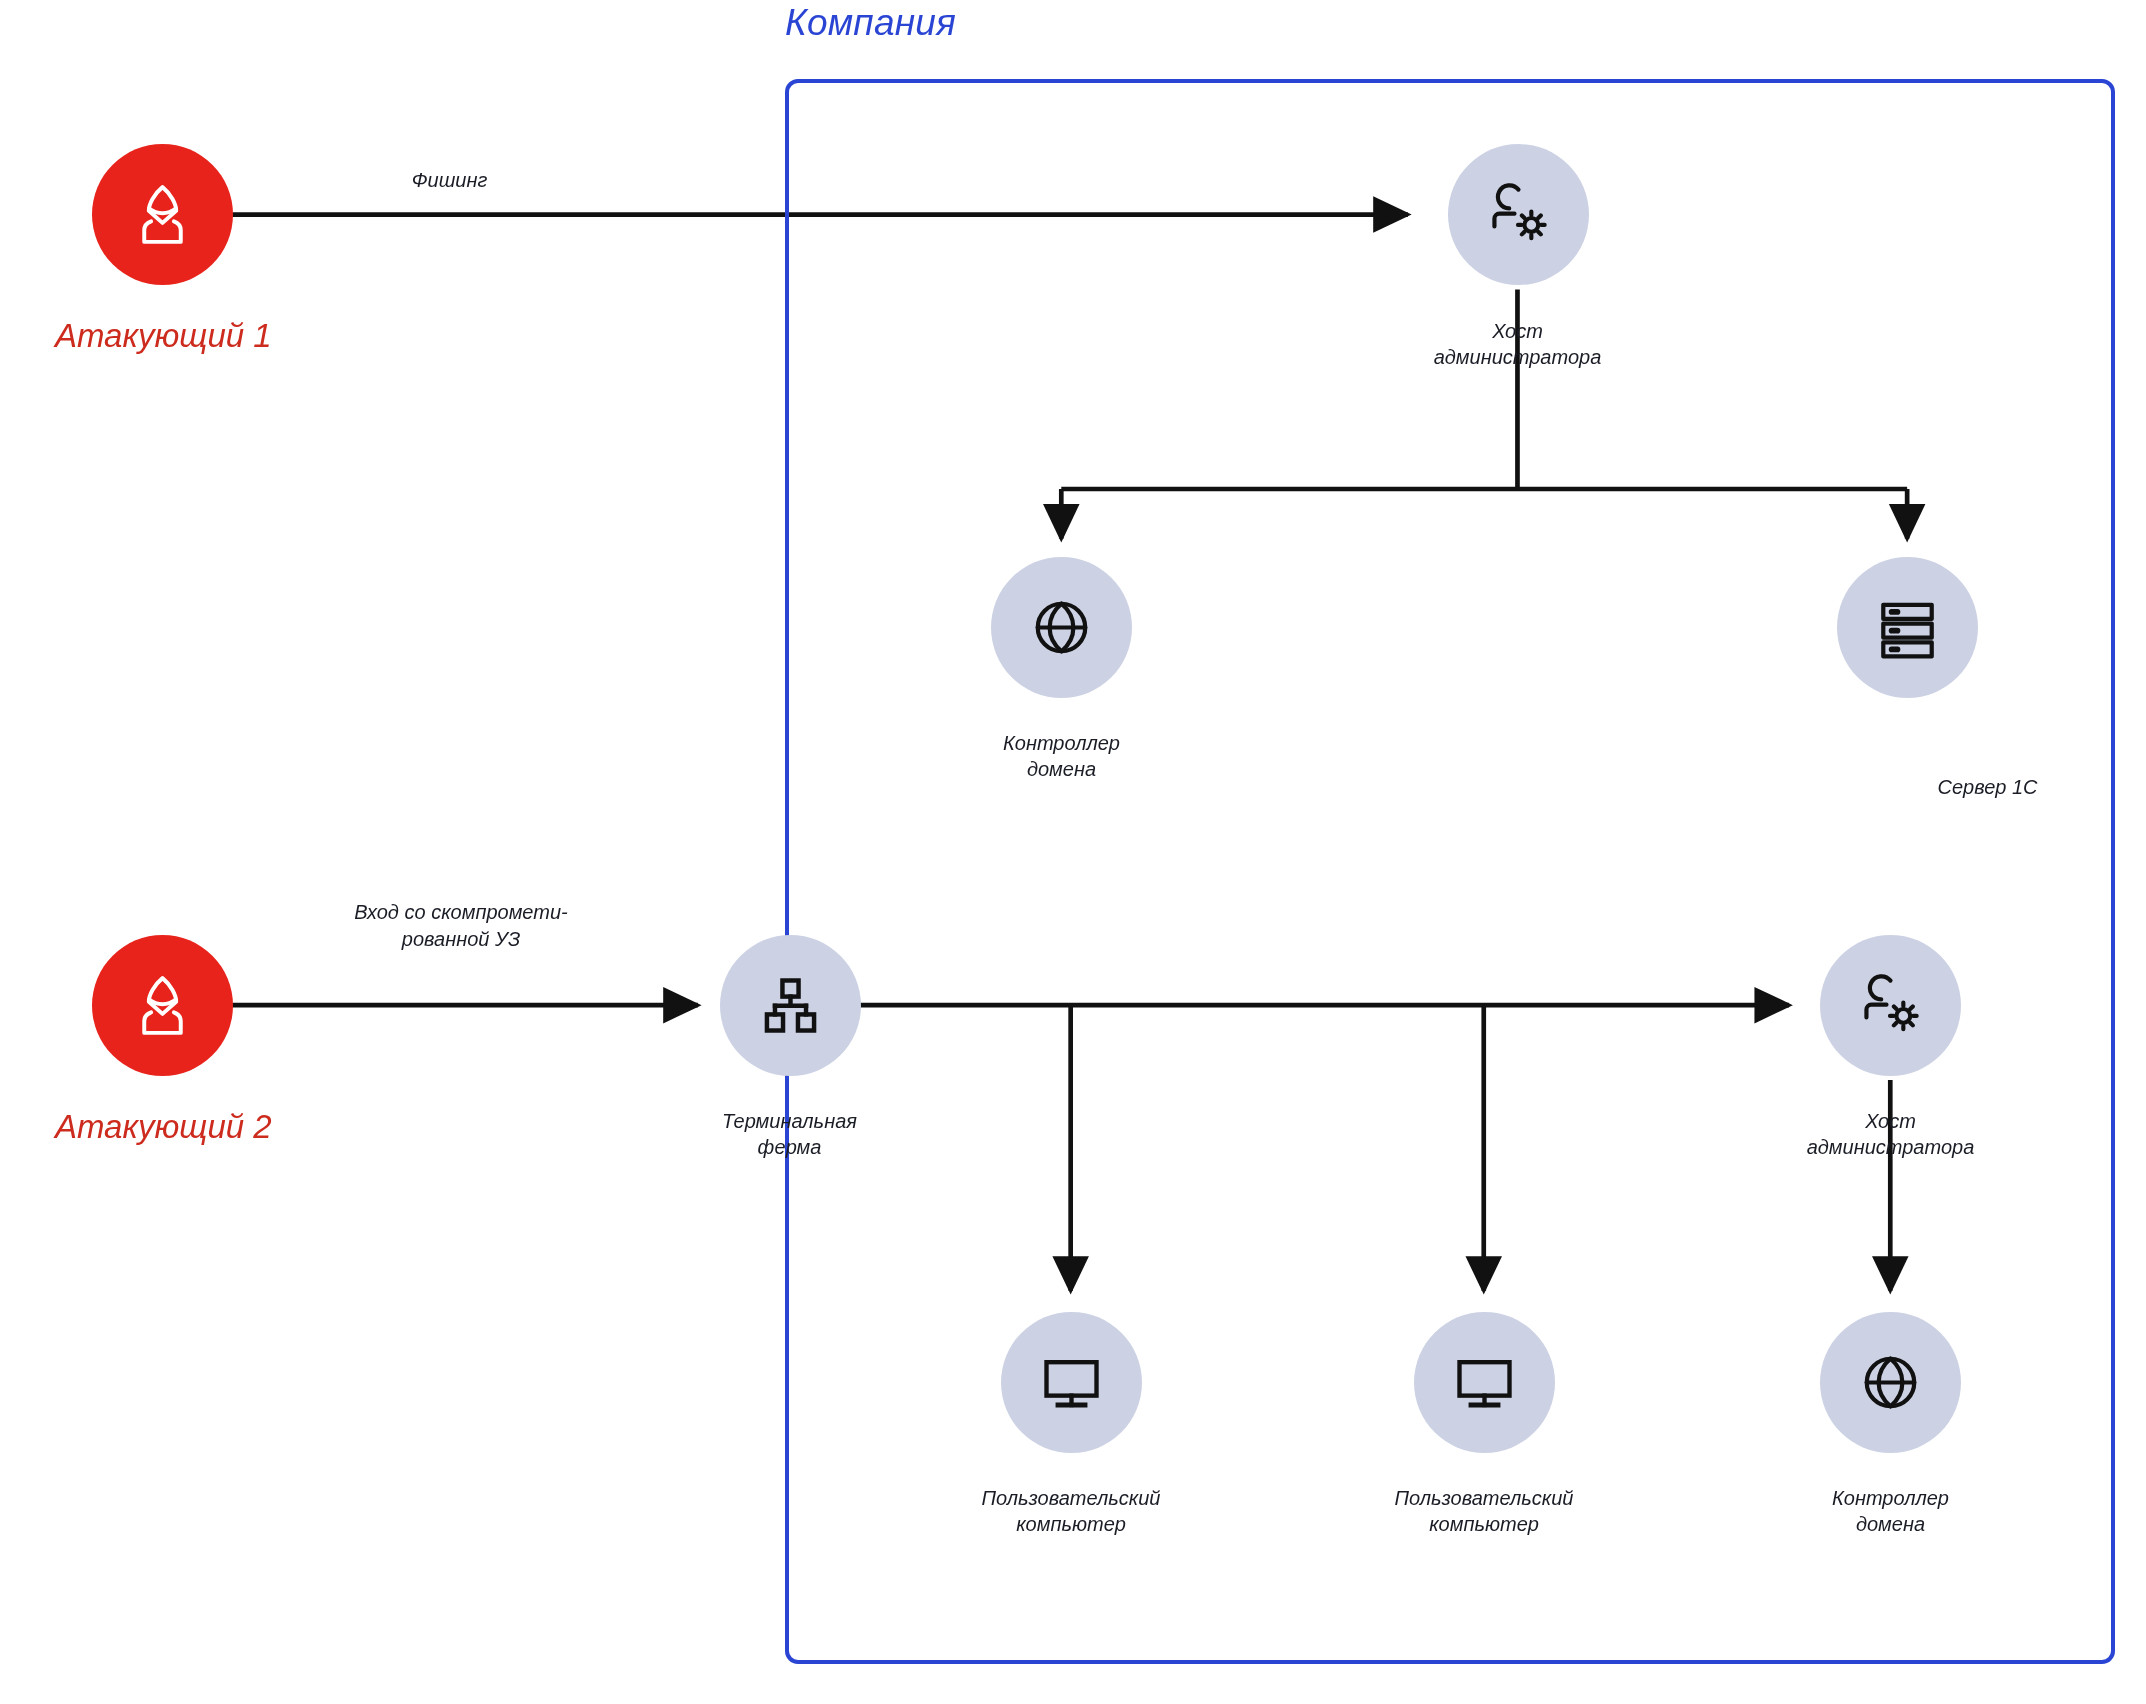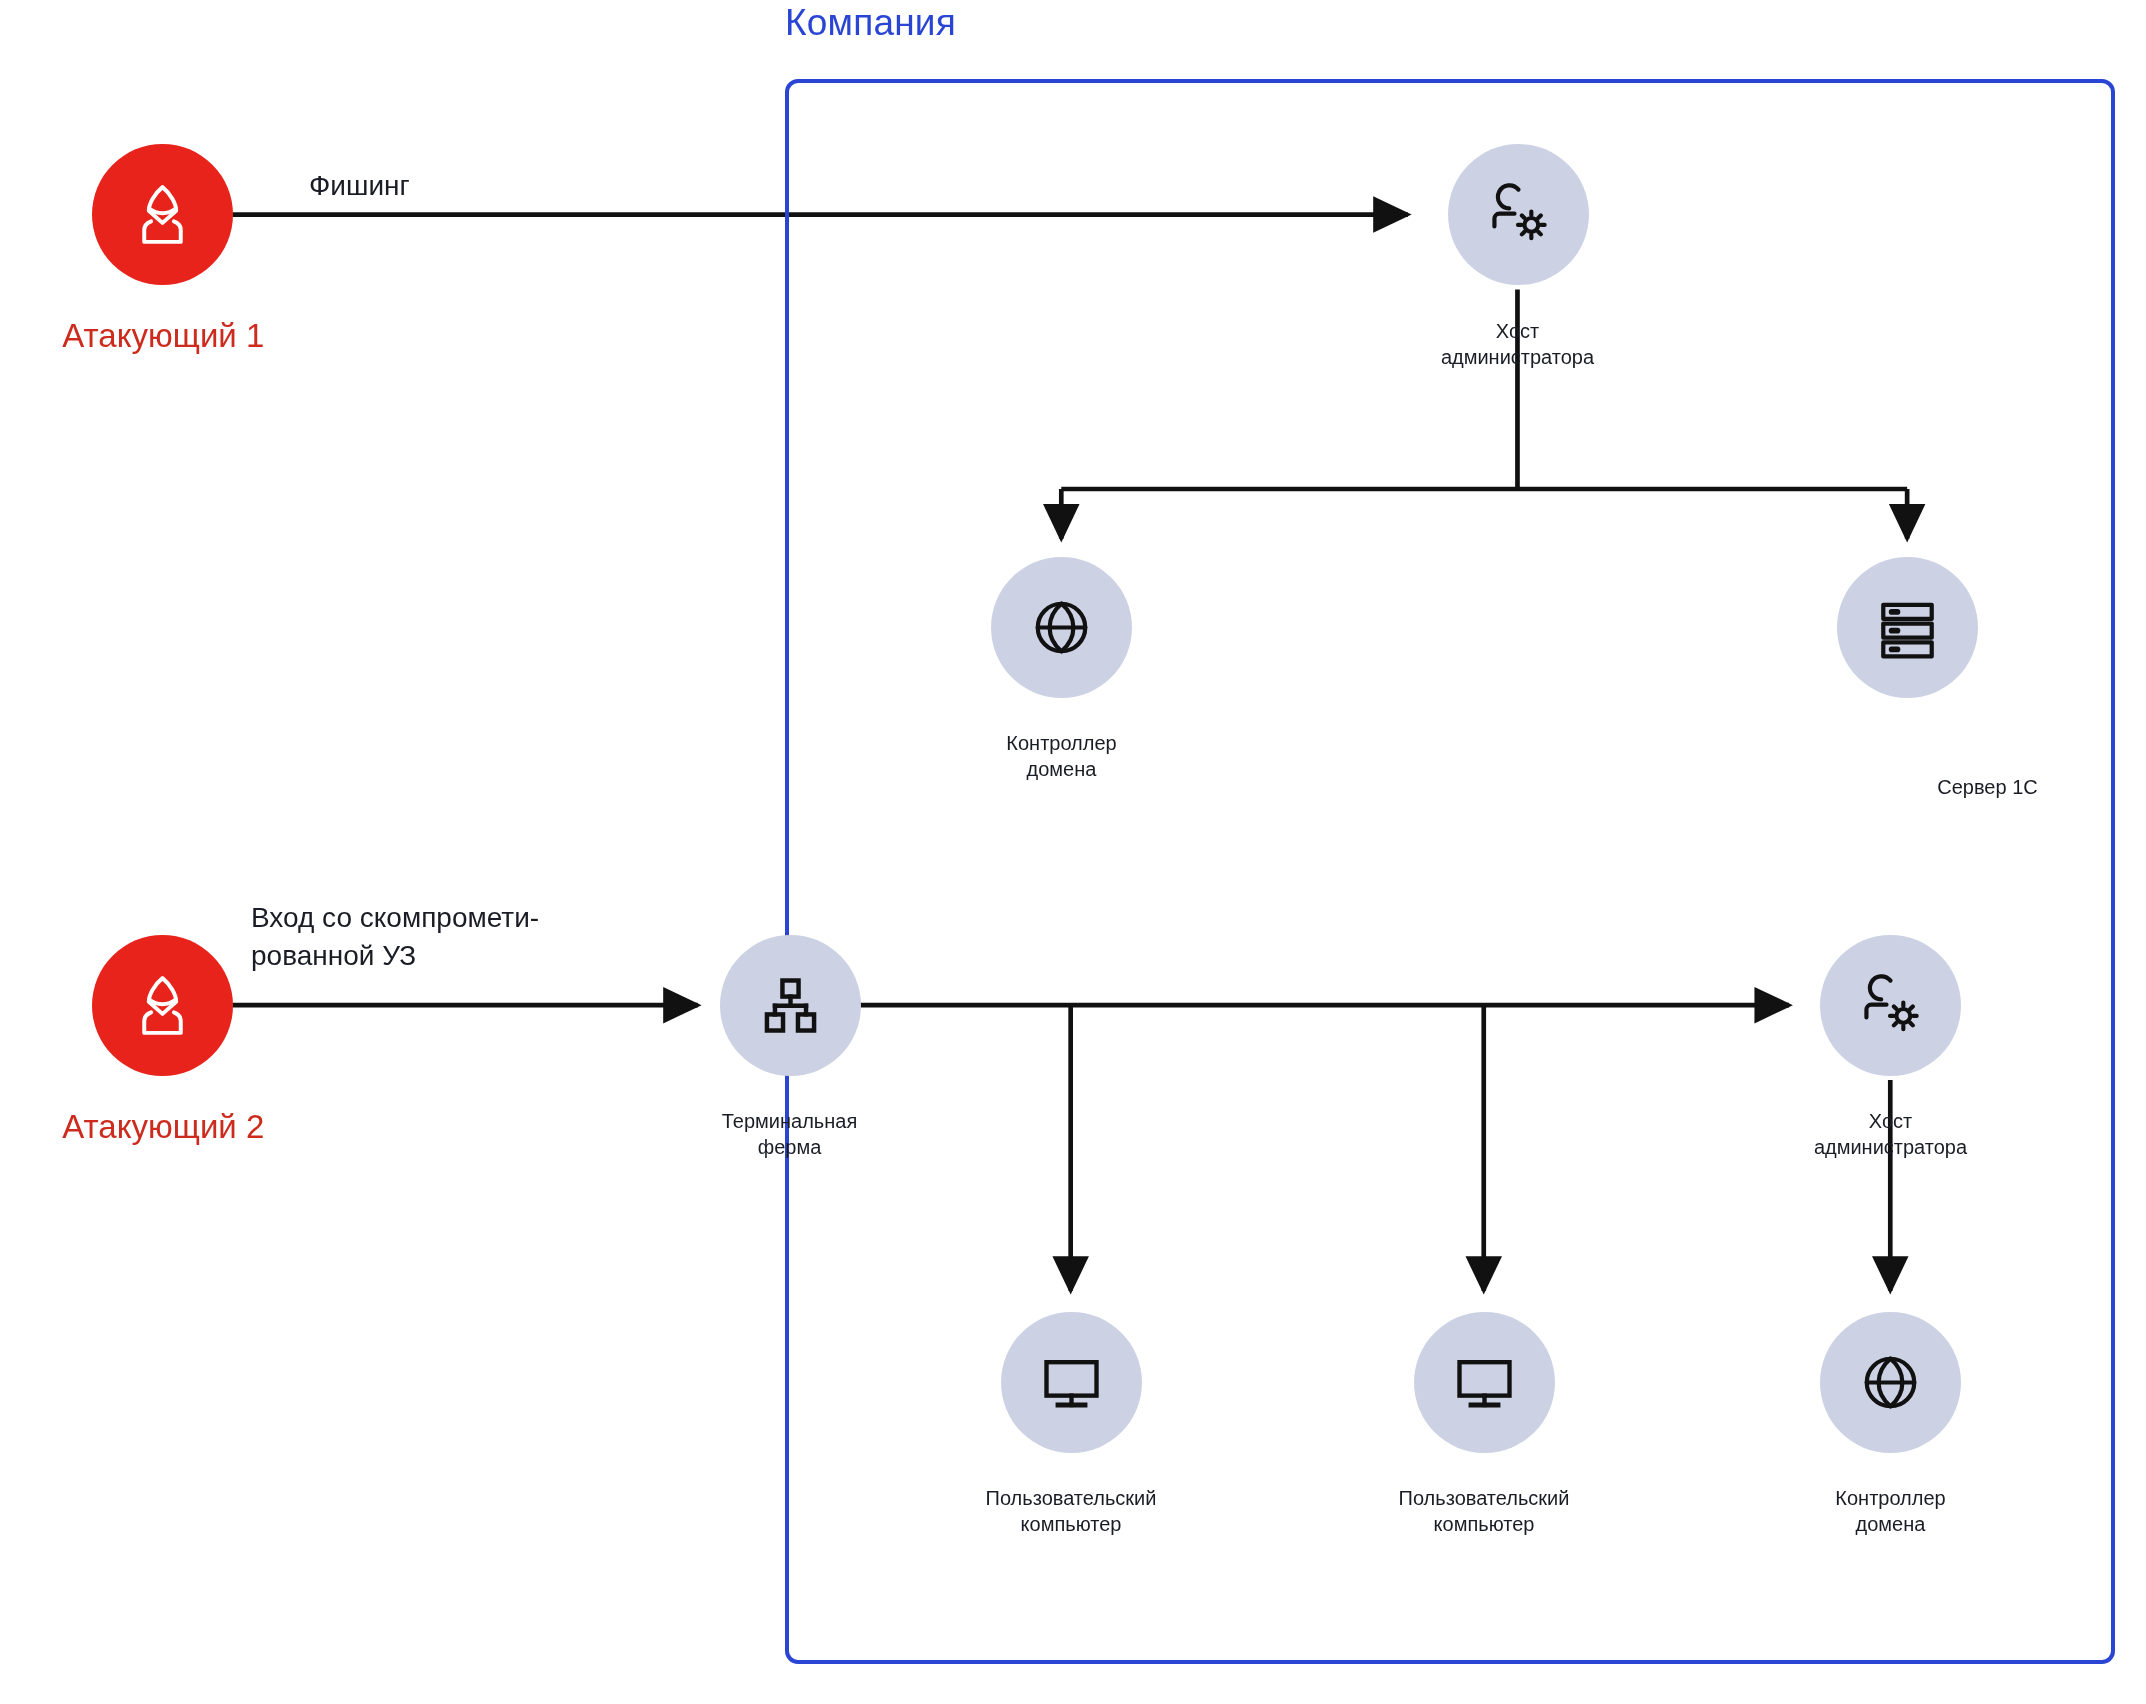--- a/index.html
+++ b/index.html
@@ -10,20 +10,21 @@
   }
   body {
     font-family: "Liberation Sans", sans-serif;
   }
   #stage {
     position: relative;
     width: 2146px;
     height: 1704px;
     background: #ffffff;
     overflow: hidden;
+    font-style: italic;
   }
   #edges {
     position: absolute;
     left: 0;
     top: 0;
     width: 2146px;
     height: 1704px;
     pointer-events: none;
   }
   
@@ -74,21 +75,22 @@
     line-height: 1.28;
     color: #1b1d26;
     white-space: pre-line;
   }
   .node-label.attacker-label {
     color: #cc2b1d;
     font-size: 33px;
   }
   .edge-label {
     position: absolute;
-    font-size: 28px;
+    text-align: center;
+    font-size: 20px;
     line-height: 1.34;
     color: #1b1d26;
     white-space: pre-line;
   }
 </style>
 </head>
 <body>
 
 <div id="stage">
 

